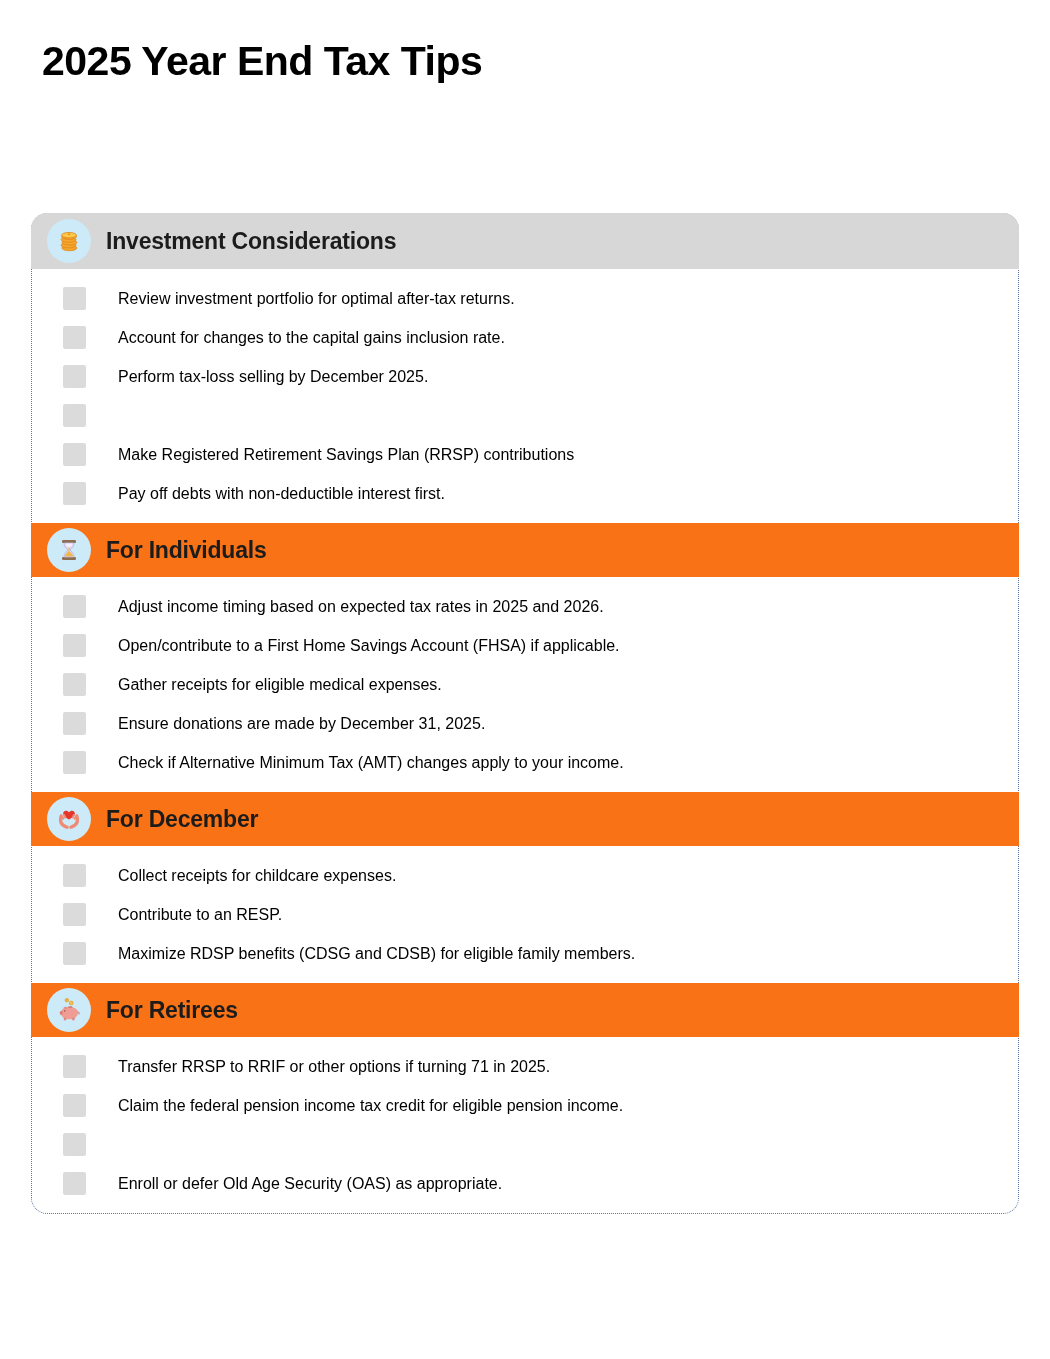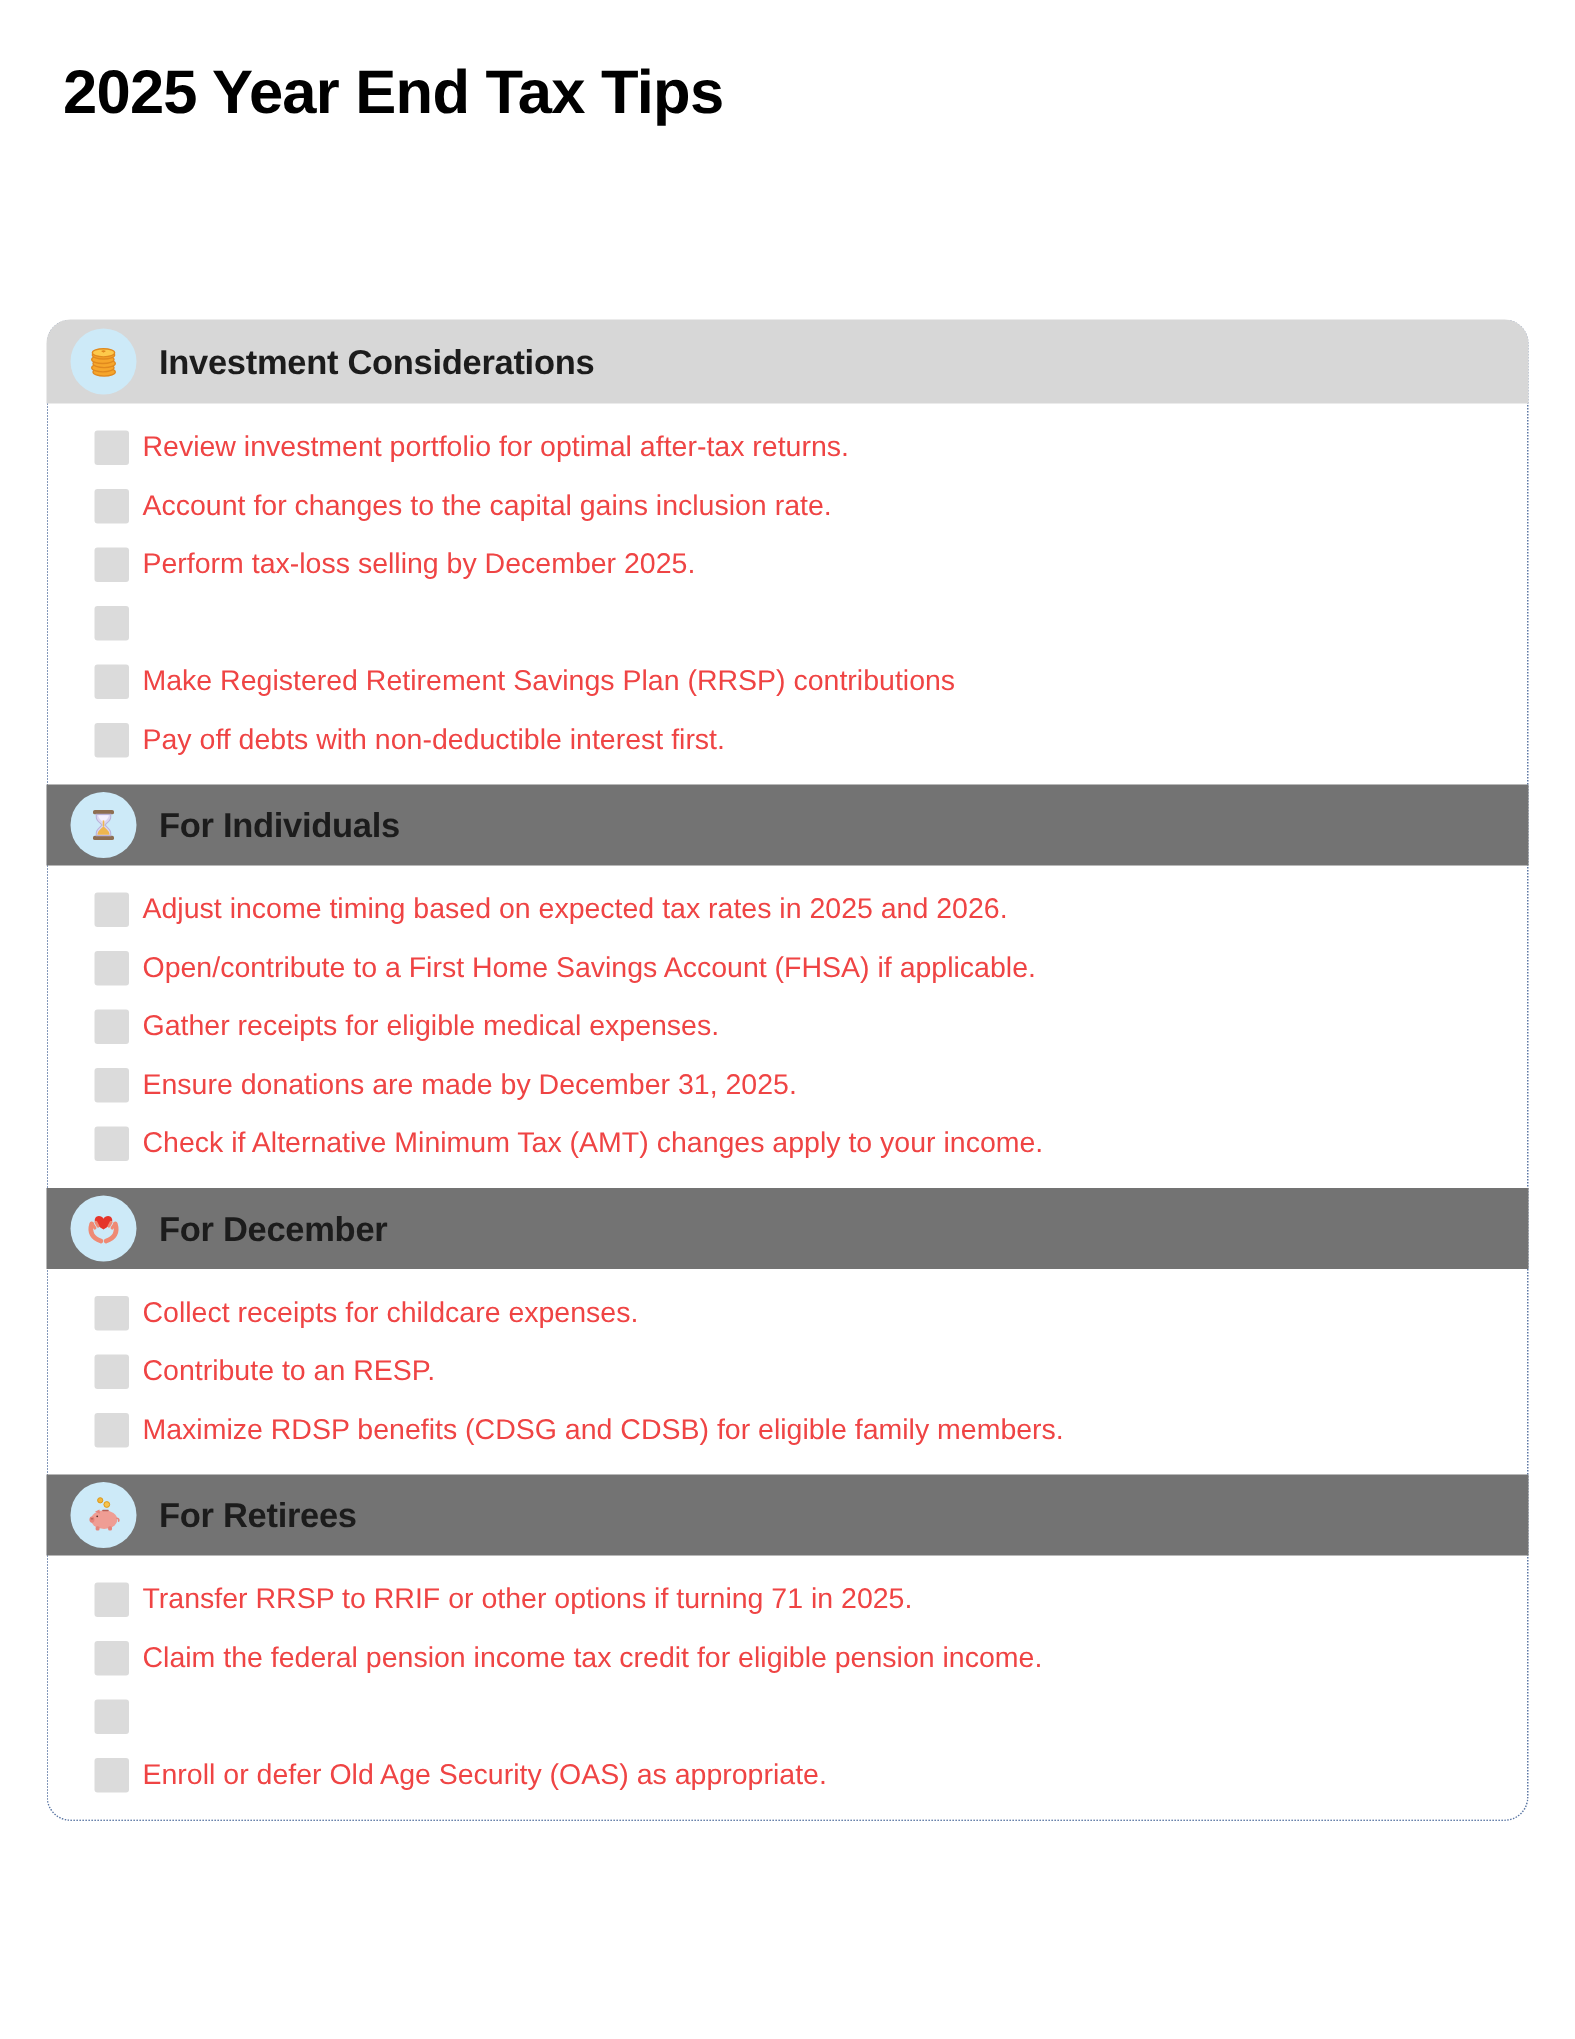--- a/index.html
+++ b/index.html
@@ -17,21 +17,21 @@
   }
   .panel {
     position: absolute; left: 31px; top: 213px; width: 986px;
     border: 1px dotted #5c77a4;
     border-radius: 16px;
     background: #ffffff;
   }
   .section-header {
     display: flex; align-items: center;
     height: 54px;
-    background: #737373;
+    background: #f97316;
     margin: 0 -1px;
     padding-left: 16px;
   }
   .section:first-child .section-header {
     background: #d7d7d7;
     margin-top: -1px;
     height: 56px;
     border-radius: 16px 16px 0 0;
   }
   .icon-circle {
@@ -47,22 +47,22 @@
     letter-spacing: -0.2px;
   }
   .items { list-style: none; margin: 0; padding: 10px 0; }
   .item { display: flex; align-items: center; height: 39px; }
   .checkbox {
     width: 23px; height: 23px; border-radius: 2px;
     background: #dbdbdb;
     margin-left: 31px; flex: none;
   }
   .item-label {
-    margin-left: 9px;
-    font-size: 19px; color: #ef4444;
+    margin-left: 32px;
+    font-size: 16px; color: #000000;
   }
 </style>
 </head>
 <body>
 
 <h1 class="page-title">2025 Year End Tax Tips</h1>
 
 <div class="panel">
 
   <div class="section">

